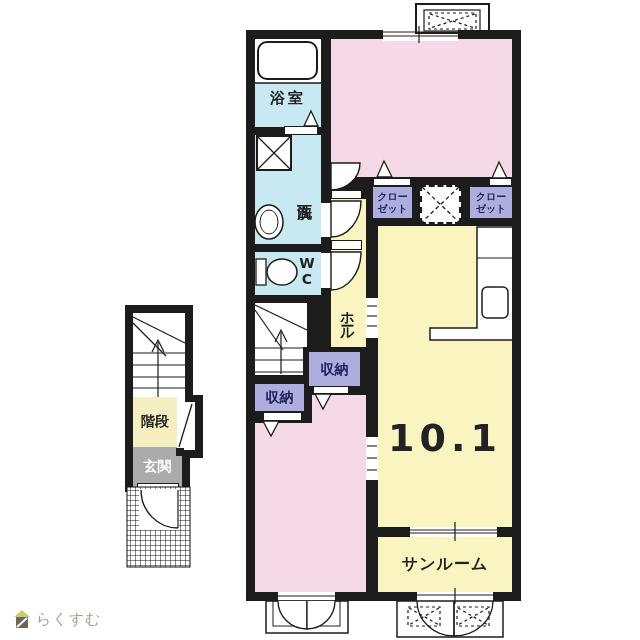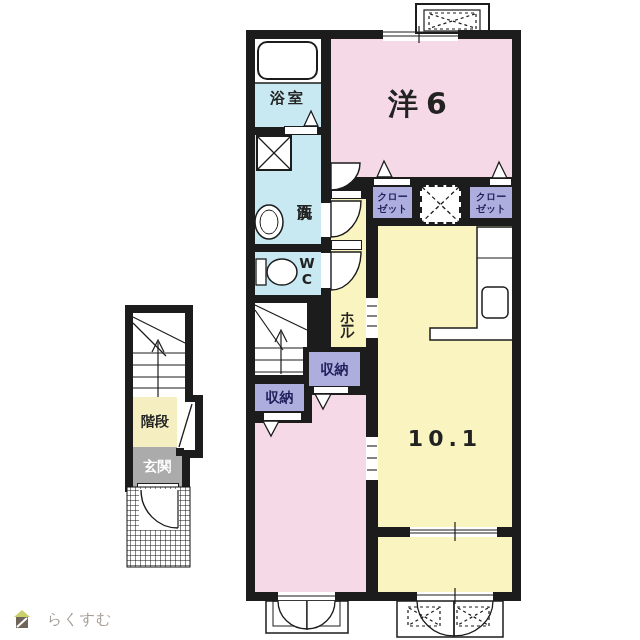--- a/index.html
+++ b/index.html
@@ -10,21 +10,21 @@
   .gap{position:absolute;background:#fff;}
   .bar{position:absolute;background:#fff;border:1.3px solid #1c1c1c;box-sizing:border-box;}
   .purple{position:absolute;background:var(--closet-purple,#aeaede);color:#1e1e5a;
           display:flex;align-items:center;justify-content:center;text-align:center;
           font-weight:bold;line-height:1.15;}
   .lbl{position:absolute;color:#222;font-weight:bold;display:flex;align-items:center;
        justify-content:center;text-align:center;white-space:nowrap;}
   .vlbl{writing-mode:vertical-rl;text-orientation:upright;}
   .hatchbox{position:absolute;background:#fff;border:2px dashed #1c1c1c;box-sizing:border-box;}
   svg{position:absolute;left:0;top:0;pointer-events:none;}
-  #logo{position:absolute;left:12px;top:608px;display:flex;align-items:center;gap:15px;}
+  #logo{position:absolute;left:12px;top:608px;display:flex;align-items:center;gap:4px;}
   #logo span{color:var(--logo-text,#a69d96);font-size:15px;letter-spacing:1px;}
 </style>
 </head>
 <body>
 
 <div id="plan">
 
   <div class="fill" style="left:255px;top:83px;width:66px;height:44px;background:var(--room-blue);"></div>
   <div class="fill" style="left:255px;top:135px;width:66px;height:109px;background:var(--room-blue);"></div>
   <div class="fill" style="left:255px;top:252px;width:66px;height:43px;background:var(--room-blue);"></div>
@@ -224,26 +224,26 @@
           <line x1="439" y1="608" x2="409" y2="625"></line>
         <rect x="457" y="607" width="32" height="19"></rect>
         <line x1="458" y1="608" x2="488" y2="625"></line>
           <line x1="488" y1="608" x2="458" y2="625"></line>
       </g>
       <path d="M417,601 A37,35 0 0 0 454,636 L454,601" stroke-width="1.3"></path>
       <path d="M493,601 A39,35 0 0 1 454,636 L454,601" stroke-width="1.3"></path>
     </g>
   </svg>
 
-  <div class="lbl" style="left:331px;top:86px;width:181px;height:36px;font-size:30px;letter-spacing:8px;">洋6</div>
   <div class="lbl" style="left:255px;top:88px;width:66px;height:20px;font-size:15px;letter-spacing:3px;">浴室</div>
   <div class="lbl vlbl" style="left:292px;top:166px;width:24px;height:54px;font-size:15px;">洗面</div>
   <div class="lbl vlbl" style="left:296px;top:246px;width:22px;height:50px;font-size:14px;">WC</div>
   <div class="lbl vlbl" style="left:336px;top:284px;width:24px;height:68px;font-size:14px;">ホール</div>
-  <div class="lbl" style="left:378px;top:420px;width:134px;height:36px;font-size:22px;letter-spacing:5px;">10.1</div>
+  <div class="lbl" style="left:378px;top:420px;width:134px;height:36px;font-size:38px;letter-spacing:5px;">10.1</div>
+  <div class="lbl" style="left:378px;top:553px;width:134px;height:22px;font-size:16px;letter-spacing:1px;">サンルーム</div>
   <div class="lbl" style="left:133px;top:397px;width:44px;height:50px;font-size:14px;">階段</div>
   <div class="lbl" style="left:133px;top:447px;width:49px;height:40px;font-size:14px;color:#fff;">玄関</div>
 
   <div id="logo">
     <svg width="20" height="22" viewBox="0 0 20 22" style="position:static;">
       <polygon points="2,9 10,2 18,9" style="fill:var(--logo-roof,#c9cf6a);"></polygon>
       <rect x="4" y="9" width="12" height="11" style="fill:var(--logo-body,#6e6459);"></rect>
       <line x1="5" y1="19" x2="15" y2="10" stroke="#fff" stroke-width="2"></line>
     </svg>
     <span>らくすむ</span>

